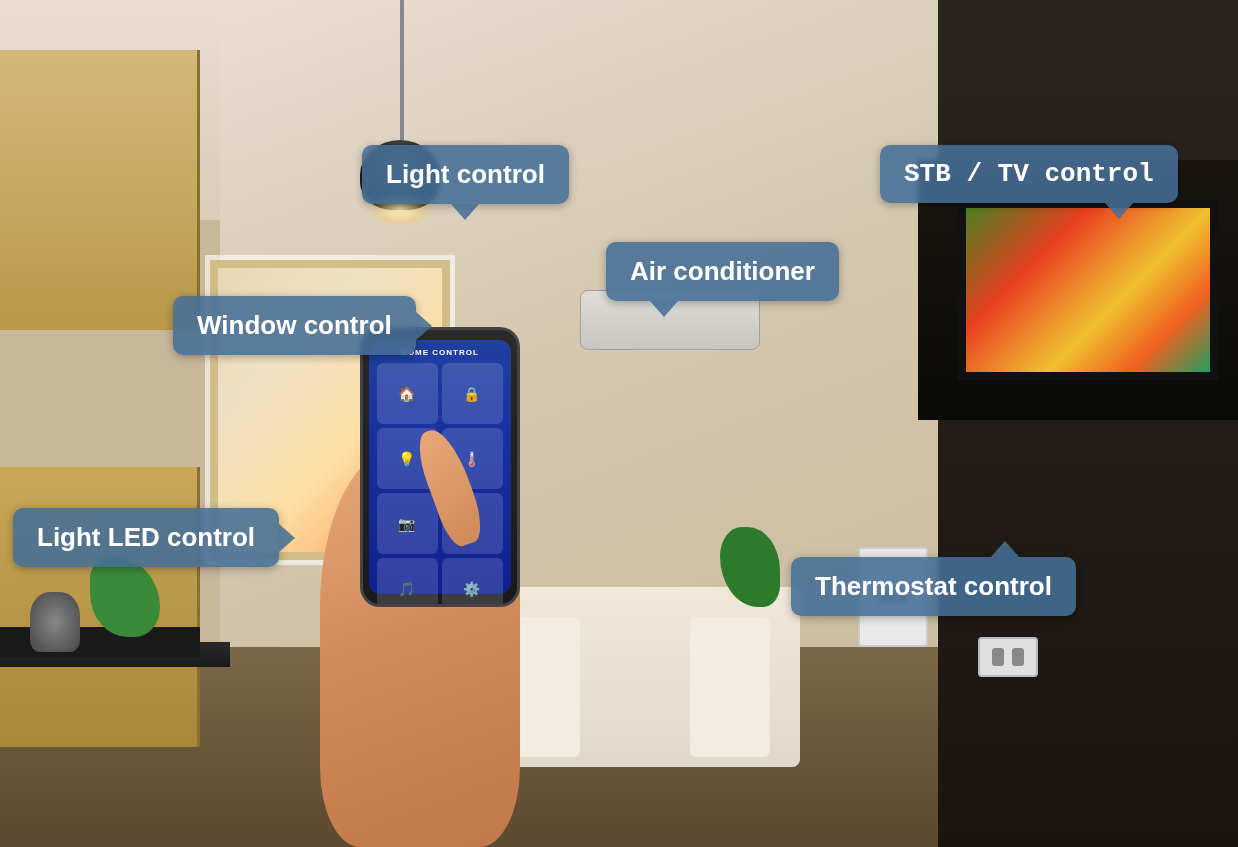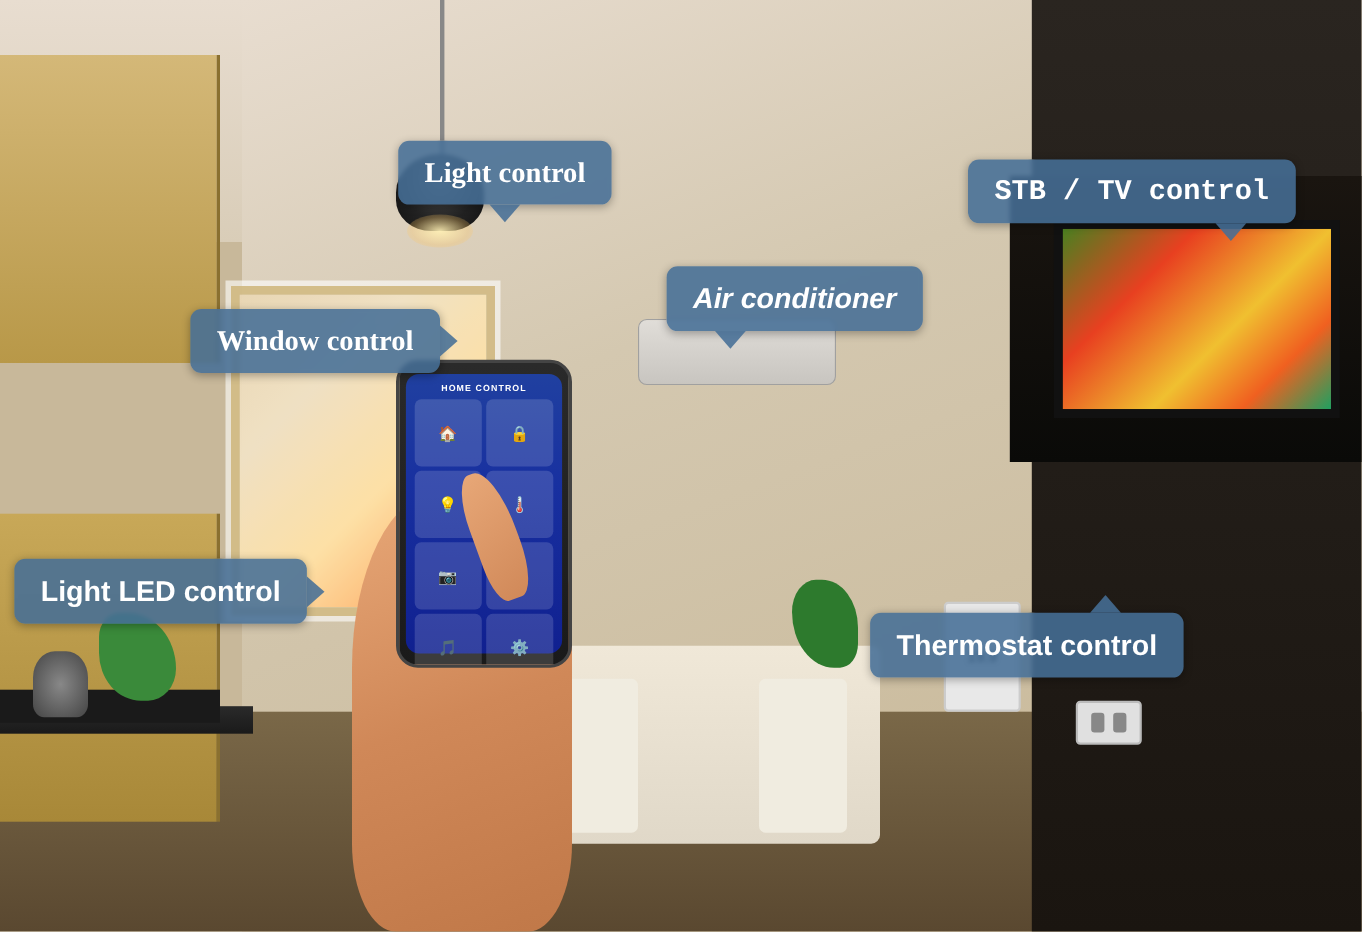--- a/index.html
+++ b/index.html
@@ -496,29 +496,29 @@
           <div class="phone-icon-btn">📷</div>
           <div class="phone-icon-btn">🔧</div>
           <div class="phone-icon-btn">🎵</div>
           <div class="phone-icon-btn">⚙️</div>
         </div>
 
       </div>
     </div>
   </div>
 
-  <div class="tooltip tooltip-down" style="left: 362px; top: 128px; font-family: Liberation Serif, serif;">
+  <div class="tooltip tooltip-down" style="left: 362px; top: 145px;">
     <span>Light control</span>
   </div>
 
-  <div class="tooltip tooltip-right" style="left: 173px; top: 281px; font-family: Liberation Serif, serif;">
+  <div class="tooltip tooltip-right" style="left: 173px; top: 296px;">
     <span>Window control</span>
   </div>
 
-  <div class="tooltip tooltip-down-left" style="left: 606px; top: 242px; font-style: italic;">
+  <div class="tooltip tooltip-down-left" style="left: 606px; top: 242px;">
     <span>Air conditioner</span>
   </div>
 
   <div class="tooltip tooltip-down-right" style="left: 880px; top: 145px; font-family: Liberation Mono, monospace;">
     <span>STB / TV control</span>
   </div>
 
   <div class="tooltip tooltip-up-right" style="left: 791px; top: 557px;">
     <span>Thermostat control</span>
   </div>

